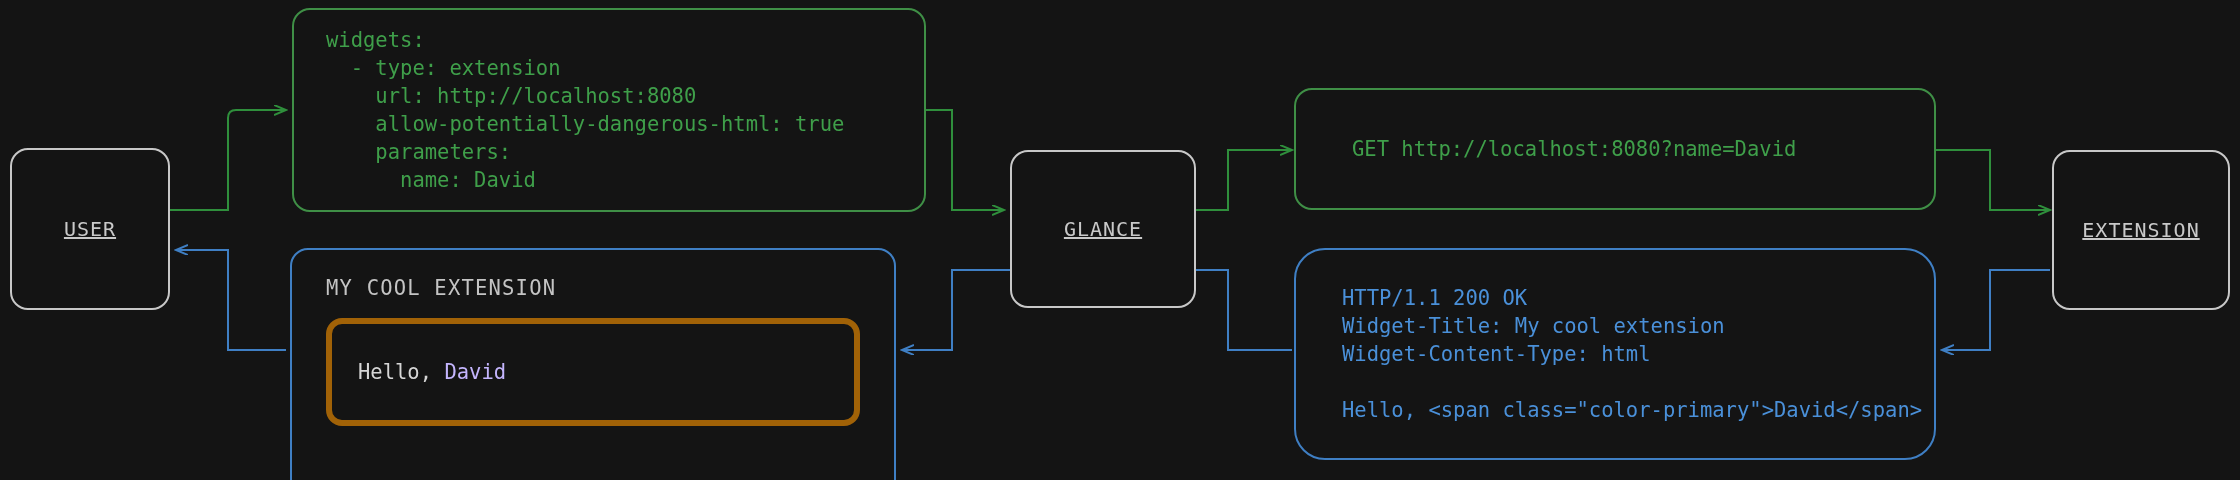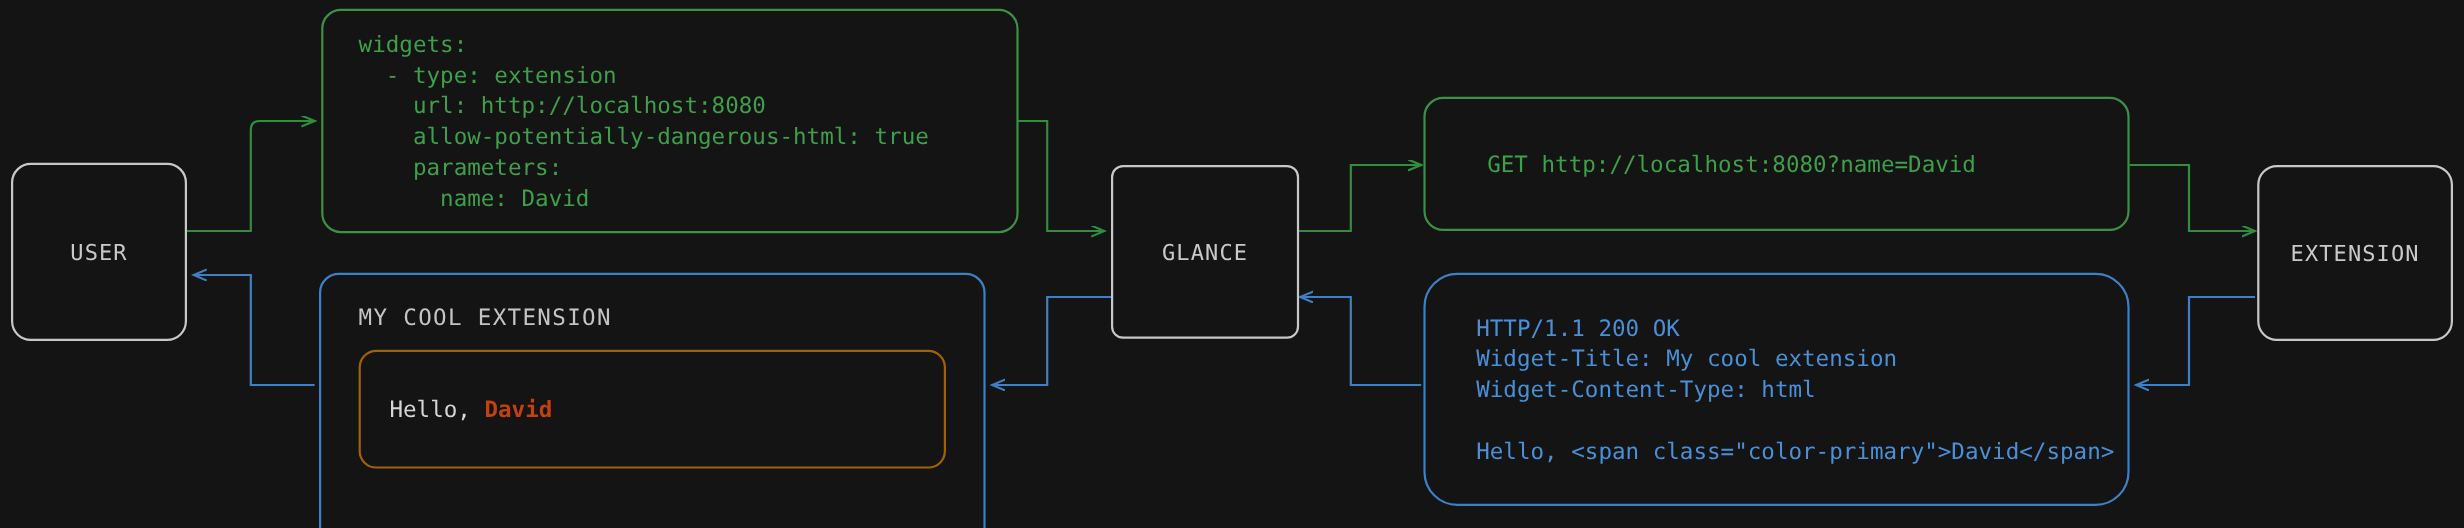--- a/index.html
+++ b/index.html
@@ -23,20 +23,21 @@
     border-radius: 18px;
     background: #141414;
     display: flex; align-items: center; justify-content: center;
   }
   .node-label {
     color: #c9c9c9;
     font-family: "DejaVu Sans Mono", "Liberation Mono", monospace;
     font-size: 20px;
     letter-spacing: 1px;
     white-space: nowrap;
+    text-decoration: underline;
   }
 
   .msgbox {
     position: absolute;
     border-radius: 18px;
     border: 2px solid #3f8f46;
     background: #141414;
     display: flex; align-items: center;
   }
   .msgbox.blue { border-color: #3f7fc4; }
@@ -60,33 +61,33 @@
   }
   .widget-title {
     color: #c4c4c4;
     font-family: "DejaVu Sans Mono", "Liberation Mono", monospace;
     font-size: 20.5px;
     letter-spacing: 1.2px;
     margin-bottom: 18px;
     white-space: pre;
   }
   .widget-body {
-    border: 2px solid #a16207;
+    border: 6px solid #a16207;
     border-radius: 16px;
     height: 108px;
     display: flex; align-items: center;
     padding: 0 26px;
   }
   .widget-body-text {
     color: #d6d6d6;
     font-family: "DejaVu Sans Mono", "Liberation Mono", monospace;
     font-size: 20.5px;
     white-space: pre;
   }
-  .accent { color: #c2410c; font-weight: bold; }
+  .accent { color: #c4b5fd; }
 </style>
 </head>
 <body>
 
 <div id="stage">
 
   <svg class="edges" viewBox="0 0 2240 480">
     <defs>
       <marker id="arrow-green" markerWidth="14" markerHeight="14" refX="12" refY="5" orient="auto" markerUnits="userSpaceOnUse">
         <path d="M0,0 L12,5 L0,10" fill="none" stroke="#2f8f3c" stroke-width="2"></path>
@@ -116,21 +117,21 @@
       <path d="M1010,270 L952,270 L952,350 L902,350" marker-end="url(#arrow-blue)"></path>
 
       <path d="M286,350 L228,350 L228,250 L176,250" marker-end="url(#arrow-blue)"></path>
     </g>
   </svg>
 
   <div class="node" style="left:10px; top:148px; width:160px; height:162px;">
     <span class="node-label">USER</span>
   </div>
 
-  <div class="node" style="left:1010px; top:150px; width:171px; height:158px;border-radius:11px;">
+  <div class="node" style="left:1010px; top:150px; width:186px; height:158px;">
     <span class="node-label">GLANCE</span>
   </div>
 
   <div class="node" style="left:2052px; top:150px; width:178px; height:160px;align-items:center;">
     <span class="node-label">EXTENSION</span>
   </div>
 
   <div class="msgbox" style="left:292px; top:8px; width:634px; height:204px; padding-left:32px;">
     <pre class="code">widgets:
   - type: extension

